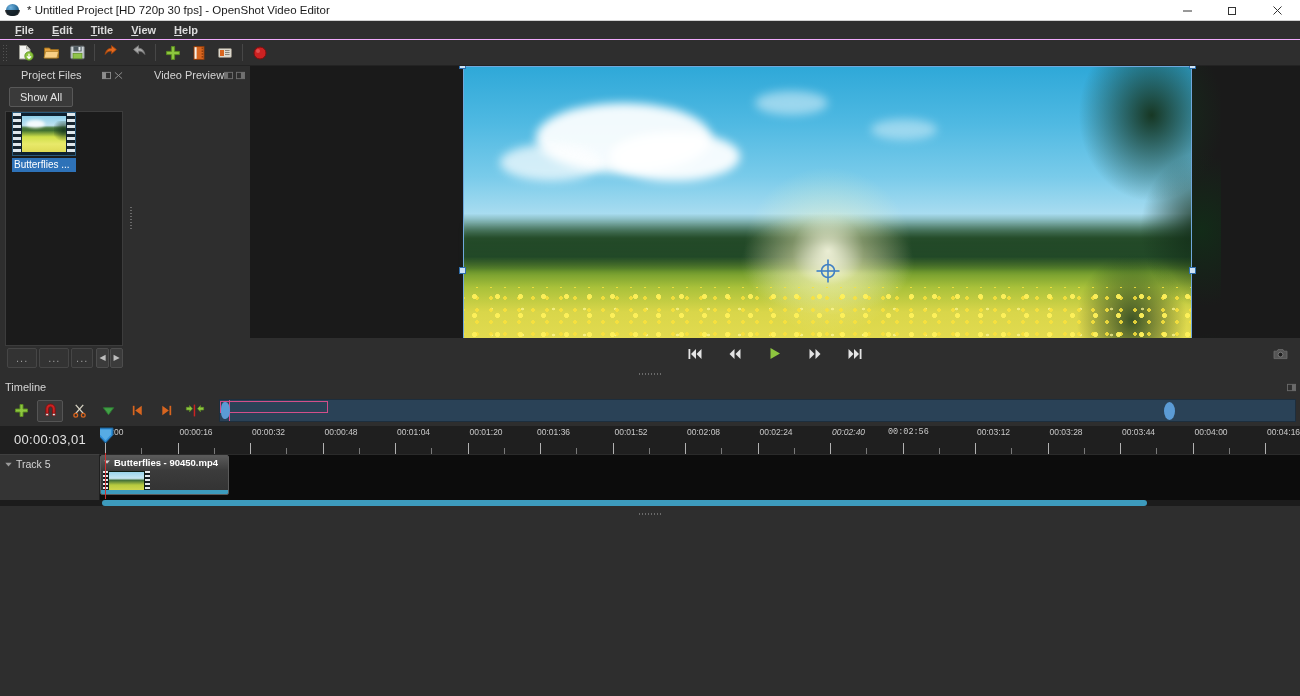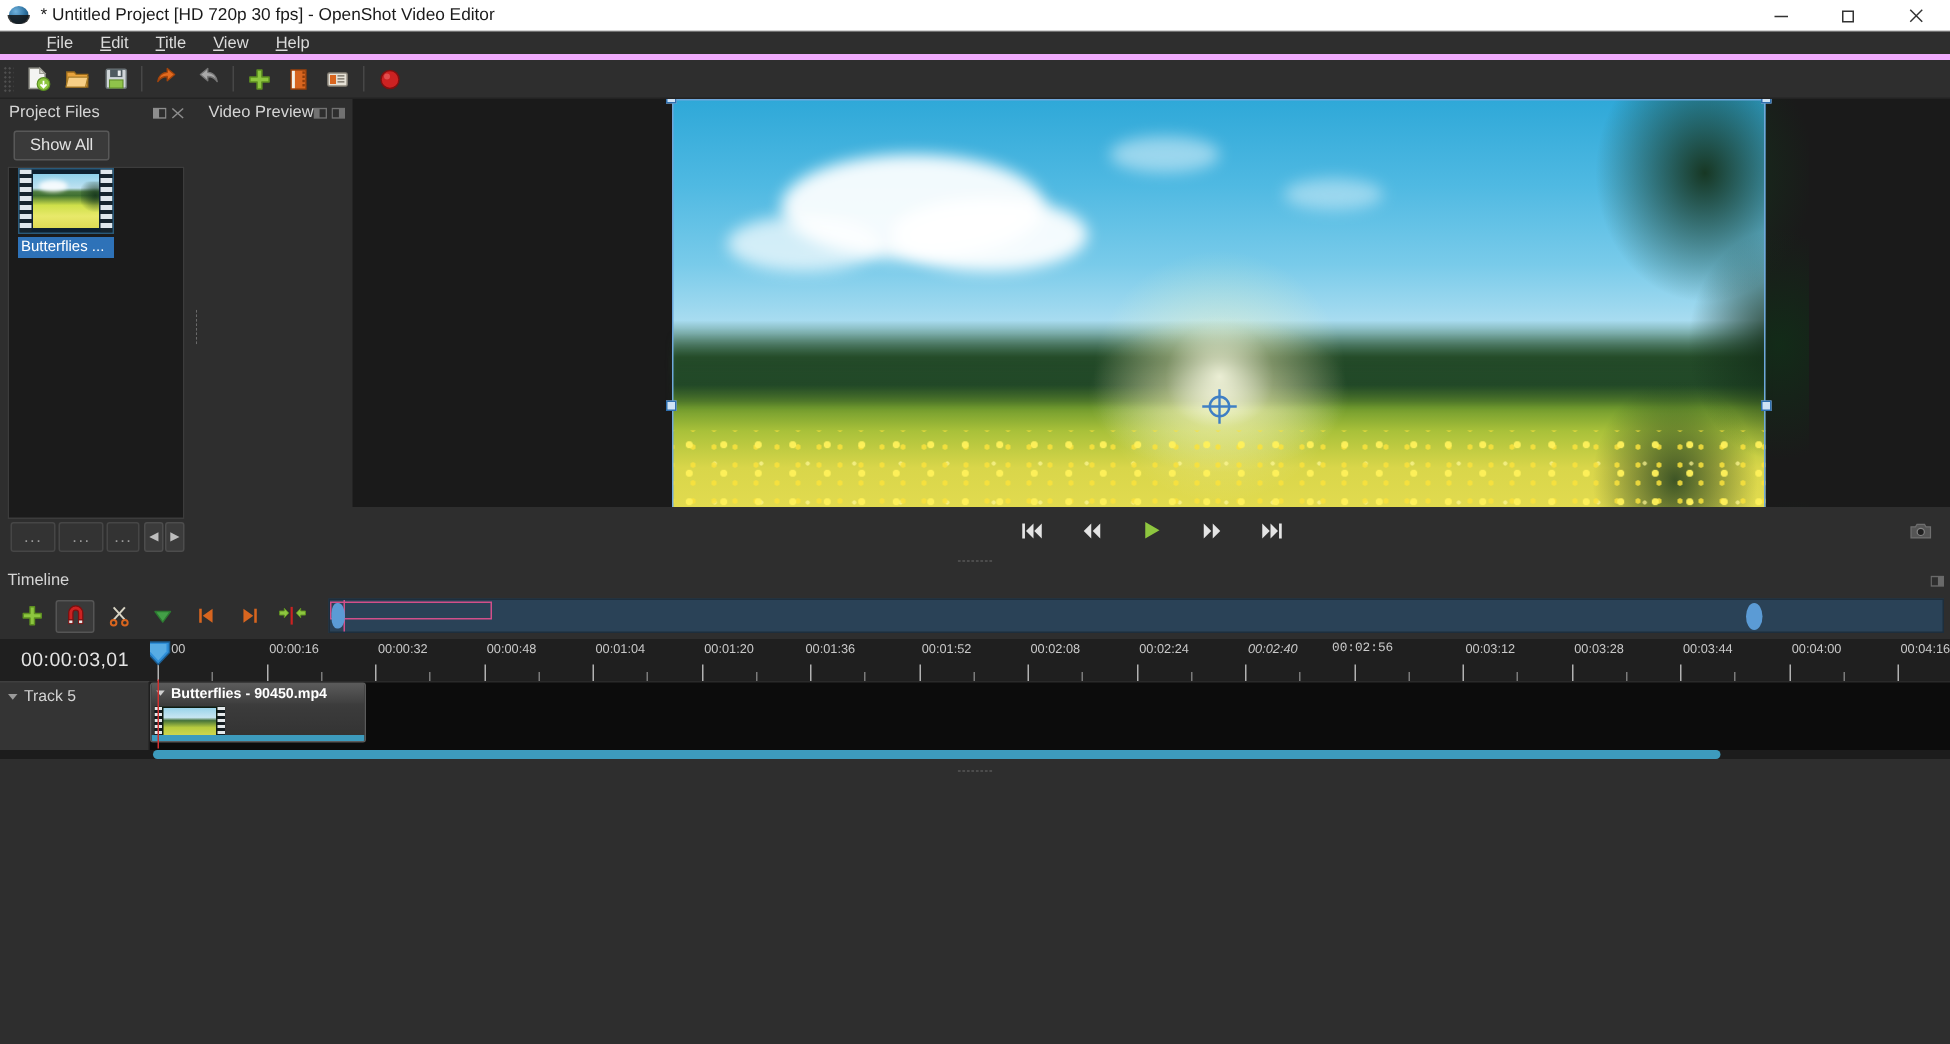--- a/index.html
+++ b/index.html
@@ -37,22 +37,23 @@
   .tb-spacer { flex: 1 1 auto; }
   .tb-btn {
     width: 45px; height: 21px; display: flex; align-items: center; justify-content: center;
     color: #333; font-size: 12px;
   }
   .tb-btn svg { display: block; }
 
   
   .menubar {
     height: 19px; flex: 0 0 19px; background: #2e2e2e;
-    display: flex; align-items: center; padding-left: 22px;
-    border-bottom: 4px solid #f0abfc;
+    display: flex; align-items: center; padding-left: 6px;
+    border-bottom: 1px solid #f0abfc;
+    font-weight: bold;
   }
   .menu-item {
     padding: 2px 9px; font-size: 11px; color: #dcdcdc; line-height: 14px;
   }
   .menu-item .u { text-decoration: underline; }
 
   
   .toolbar {
     height: 26px; flex: 0 0 26px; background: #2e2e2e;
     display: flex; align-items: center; padding-left: 2px;
@@ -66,21 +67,21 @@
   .tbtn {
     width: 26px; height: 22px; display: flex; align-items: center; justify-content: center;
     border-radius: 2px; flex: 0 0 26px;
   }
   .tsep { width: 1px; height: 17px; background: #474747; margin: 0 4px; flex: 0 0 1px; }
 
   
   .panel-head {
     height: 18px; display: flex; align-items: center;
     font-size: 11px; color: #d5d5d5; background: #2e2e2e;
-    padding-left: 6px;
+    padding-left: 21px;
   }
   .dock-icons { display: flex; gap: 3px; align-items: center; margin-right: 5px; }
   .dock-ic { width: 9px; height: 9px; opacity: .62; }
 
   
   .body-row { flex: 1 1 auto; display: flex; min-height: 0; }
   .left-col { width: 128px; flex: 0 0 128px; display: flex; flex-direction: column; background: #2e2e2e; }
   .splitter-v { width: 5px; flex: 0 0 5px; background: #2e2e2e; position: relative; }
   .splitter-v::after {
     content:""; position: absolute; left: 1.5px; top: 50%; margin-top: -12px;
@@ -278,21 +279,21 @@
   }
   .tl-tracks { height: 46px; flex: 0 0 46px; display: flex; background: #242424; position: relative; text-align: center; }
   .track-header {
     width: 100px; flex: 0 0 100px; background: #343434;
     display: flex; align-items: flex-start; padding: 4px 0 0 4px; gap: 3px;
     border-right: 1px solid #1f1f1f; border-top: 1px solid #3f3f3f;
   }
   .track-name { font-size: 10.5px; color: #d4d4d4; line-height: 11px; }
   .track-lane { flex: 1 1 auto; background: #0c0c0c; position: relative; border-top: 1px solid #2a2a2a; }
   .clip {
-    position: absolute; left: 0px; top: 0px; width: 144px; height: 40px;
+    position: absolute; left: 0px; top: 0px; width: 129px; height: 40px;
     background: linear-gradient(to bottom, #4a4a4a 0%, #3b3b3b 40%, #323232 100%);
     border: 1px solid #5a5a5a; border-radius: 2px; overflow: hidden;
   }
   .clip-title {
     height: 13px; display: flex; align-items: center; gap: 3px; padding-left: 2px;
     font-size: 9.5px; color: #ffffff; font-weight: bold;
     background: linear-gradient(to bottom, #5a5a5a 0%, #3f3f3f 100%);
     white-space: nowrap; overflow: hidden;
   }
   .clip-thumb {

